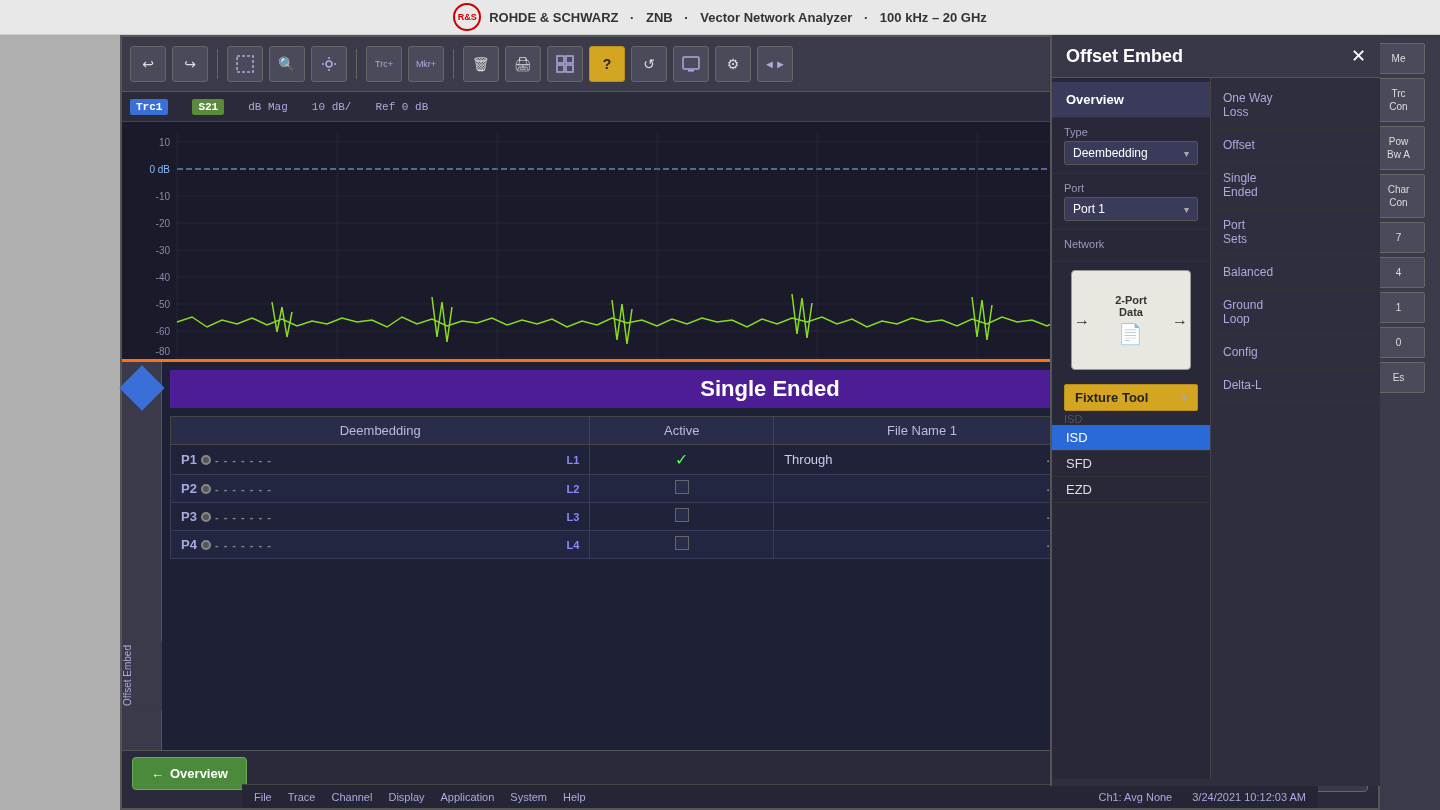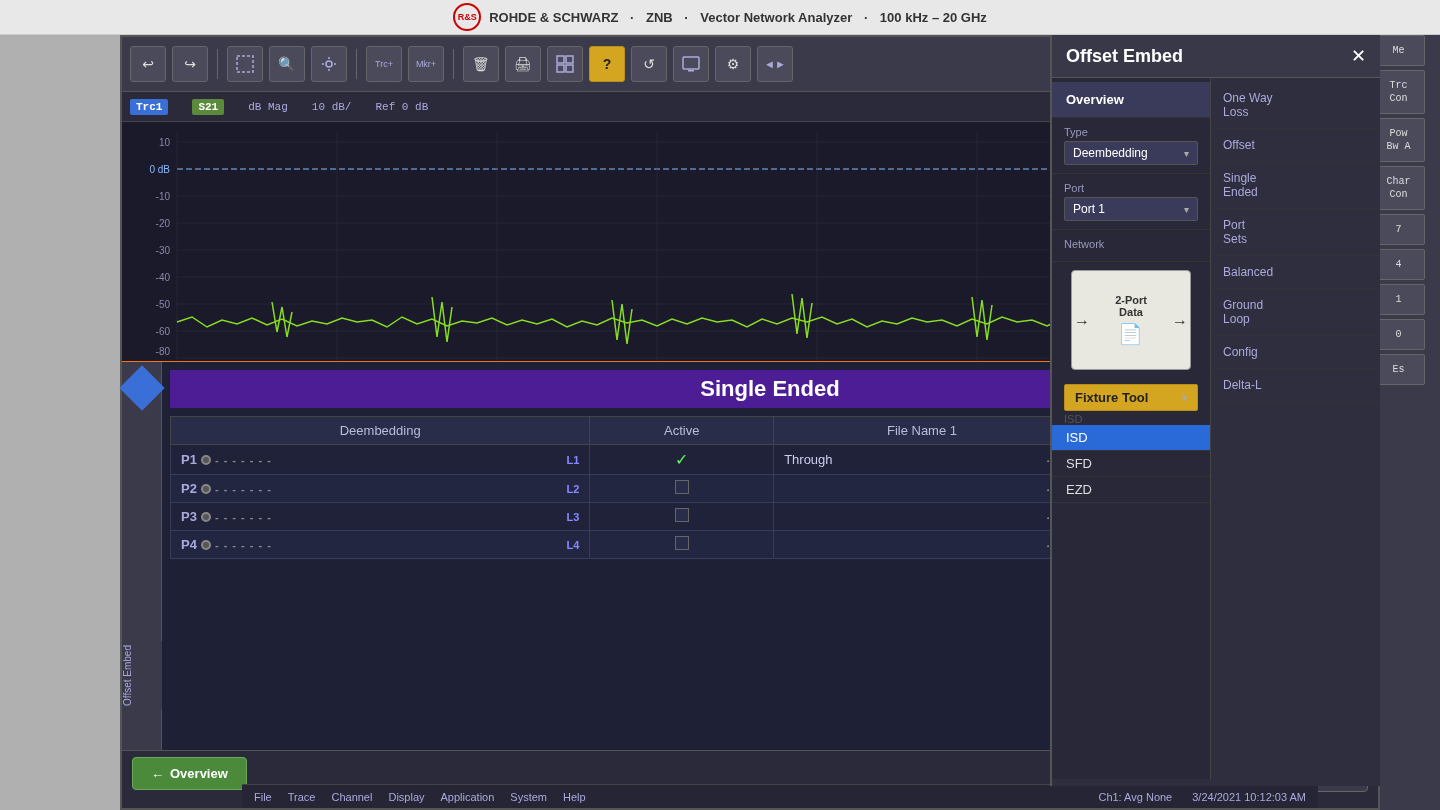--- a/index.html
+++ b/index.html
@@ -105,21 +105,21 @@
       color: #aad;
       font-size: 12px;
       display: flex; align-items: center; gap: 3px;
     }
 
     
     #chart-area {
       height: 240px;
       background: #1a1a2a;
       position: relative;
-      border-bottom: 1px solid #f97316;
+      border-bottom: 3px solid #f97316;
     }
     #chart-svg {
       width: 100%; height: 100%;
     }
 
     
     #chart-footer {
       height: 28px;
       background: #2a2a3a;
       display: flex;
@@ -468,24 +468,23 @@
     
     #far-right {
       position: absolute;
       top: 35px; right: 0;
       width: 84px;
       bottom: 0;
       background: #3a3a4a;
       display: flex;
       flex-direction: column;
       align-items: center;
-      padding-top: 0;
+      padding-top: 8px;
       gap: 4px;
       border-left: 1px solid #555;
-      font-family: Liberation Mono, monospace;
     }
     .far-right-btn {
       width: 52px;
       padding: 8px 4px;
       background: #4a4a5a;
       border: 1px solid #666;
       color: #ddd;
       font-size: 10px;
       text-align: center;
       cursor: pointer;

